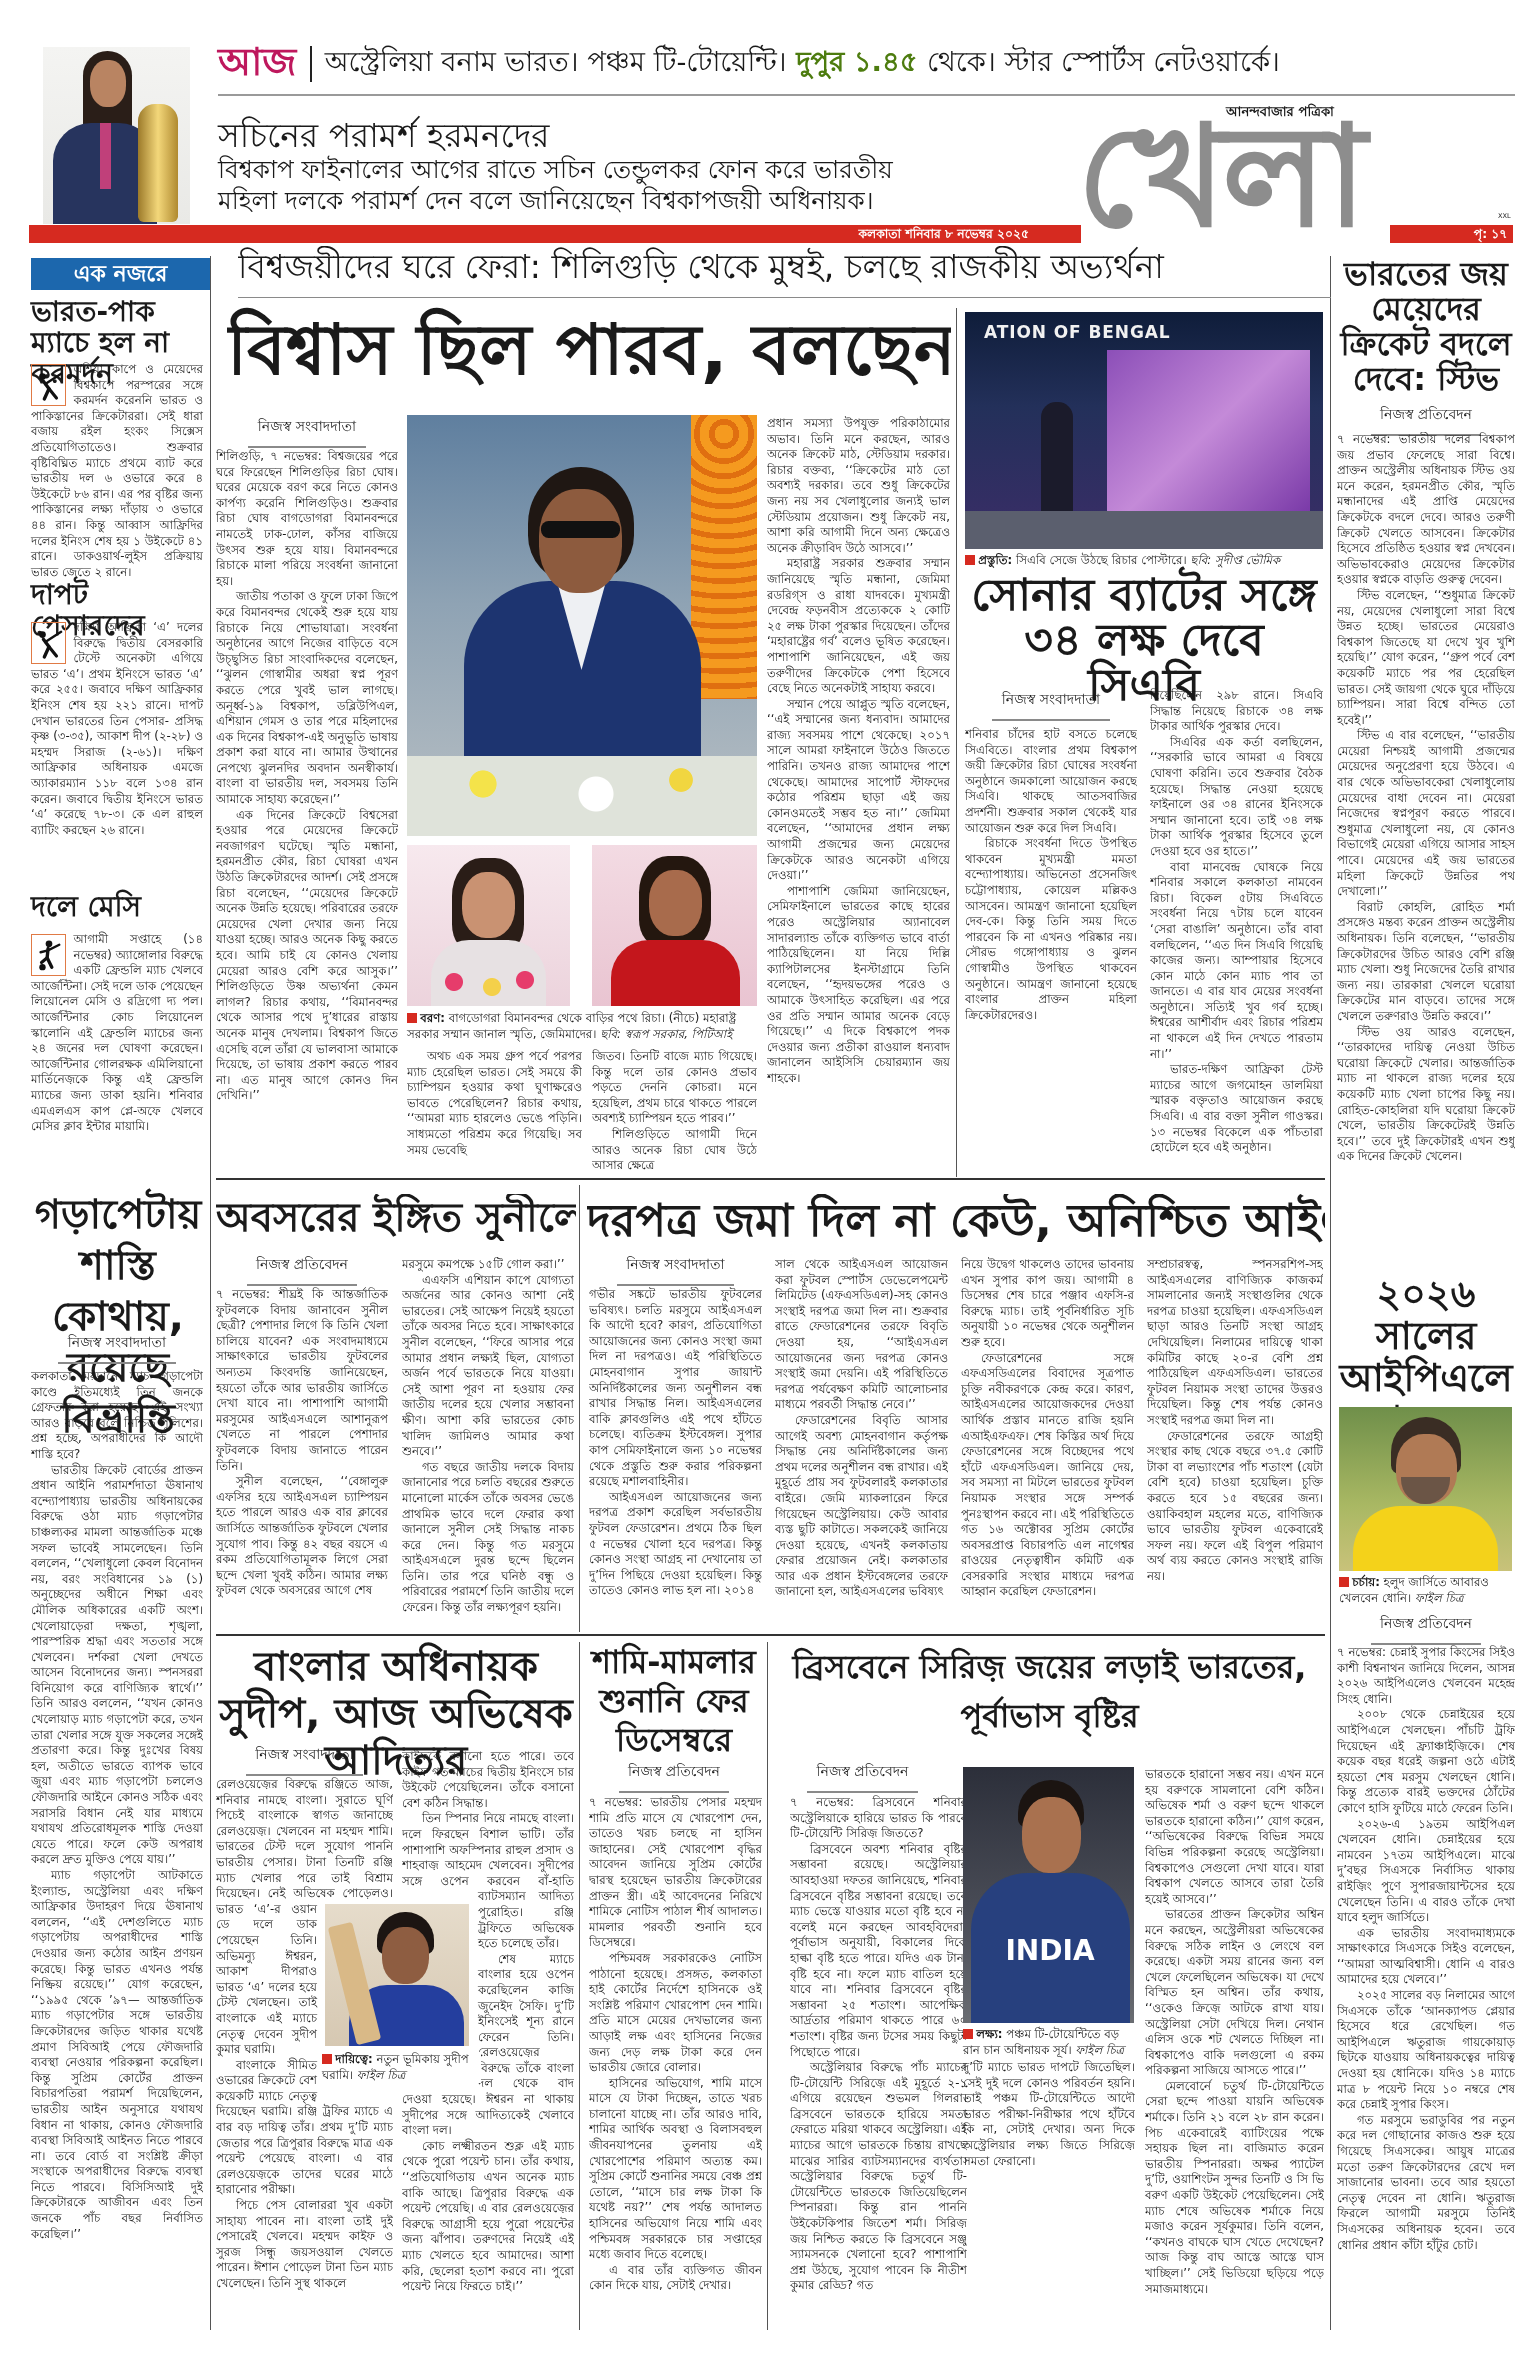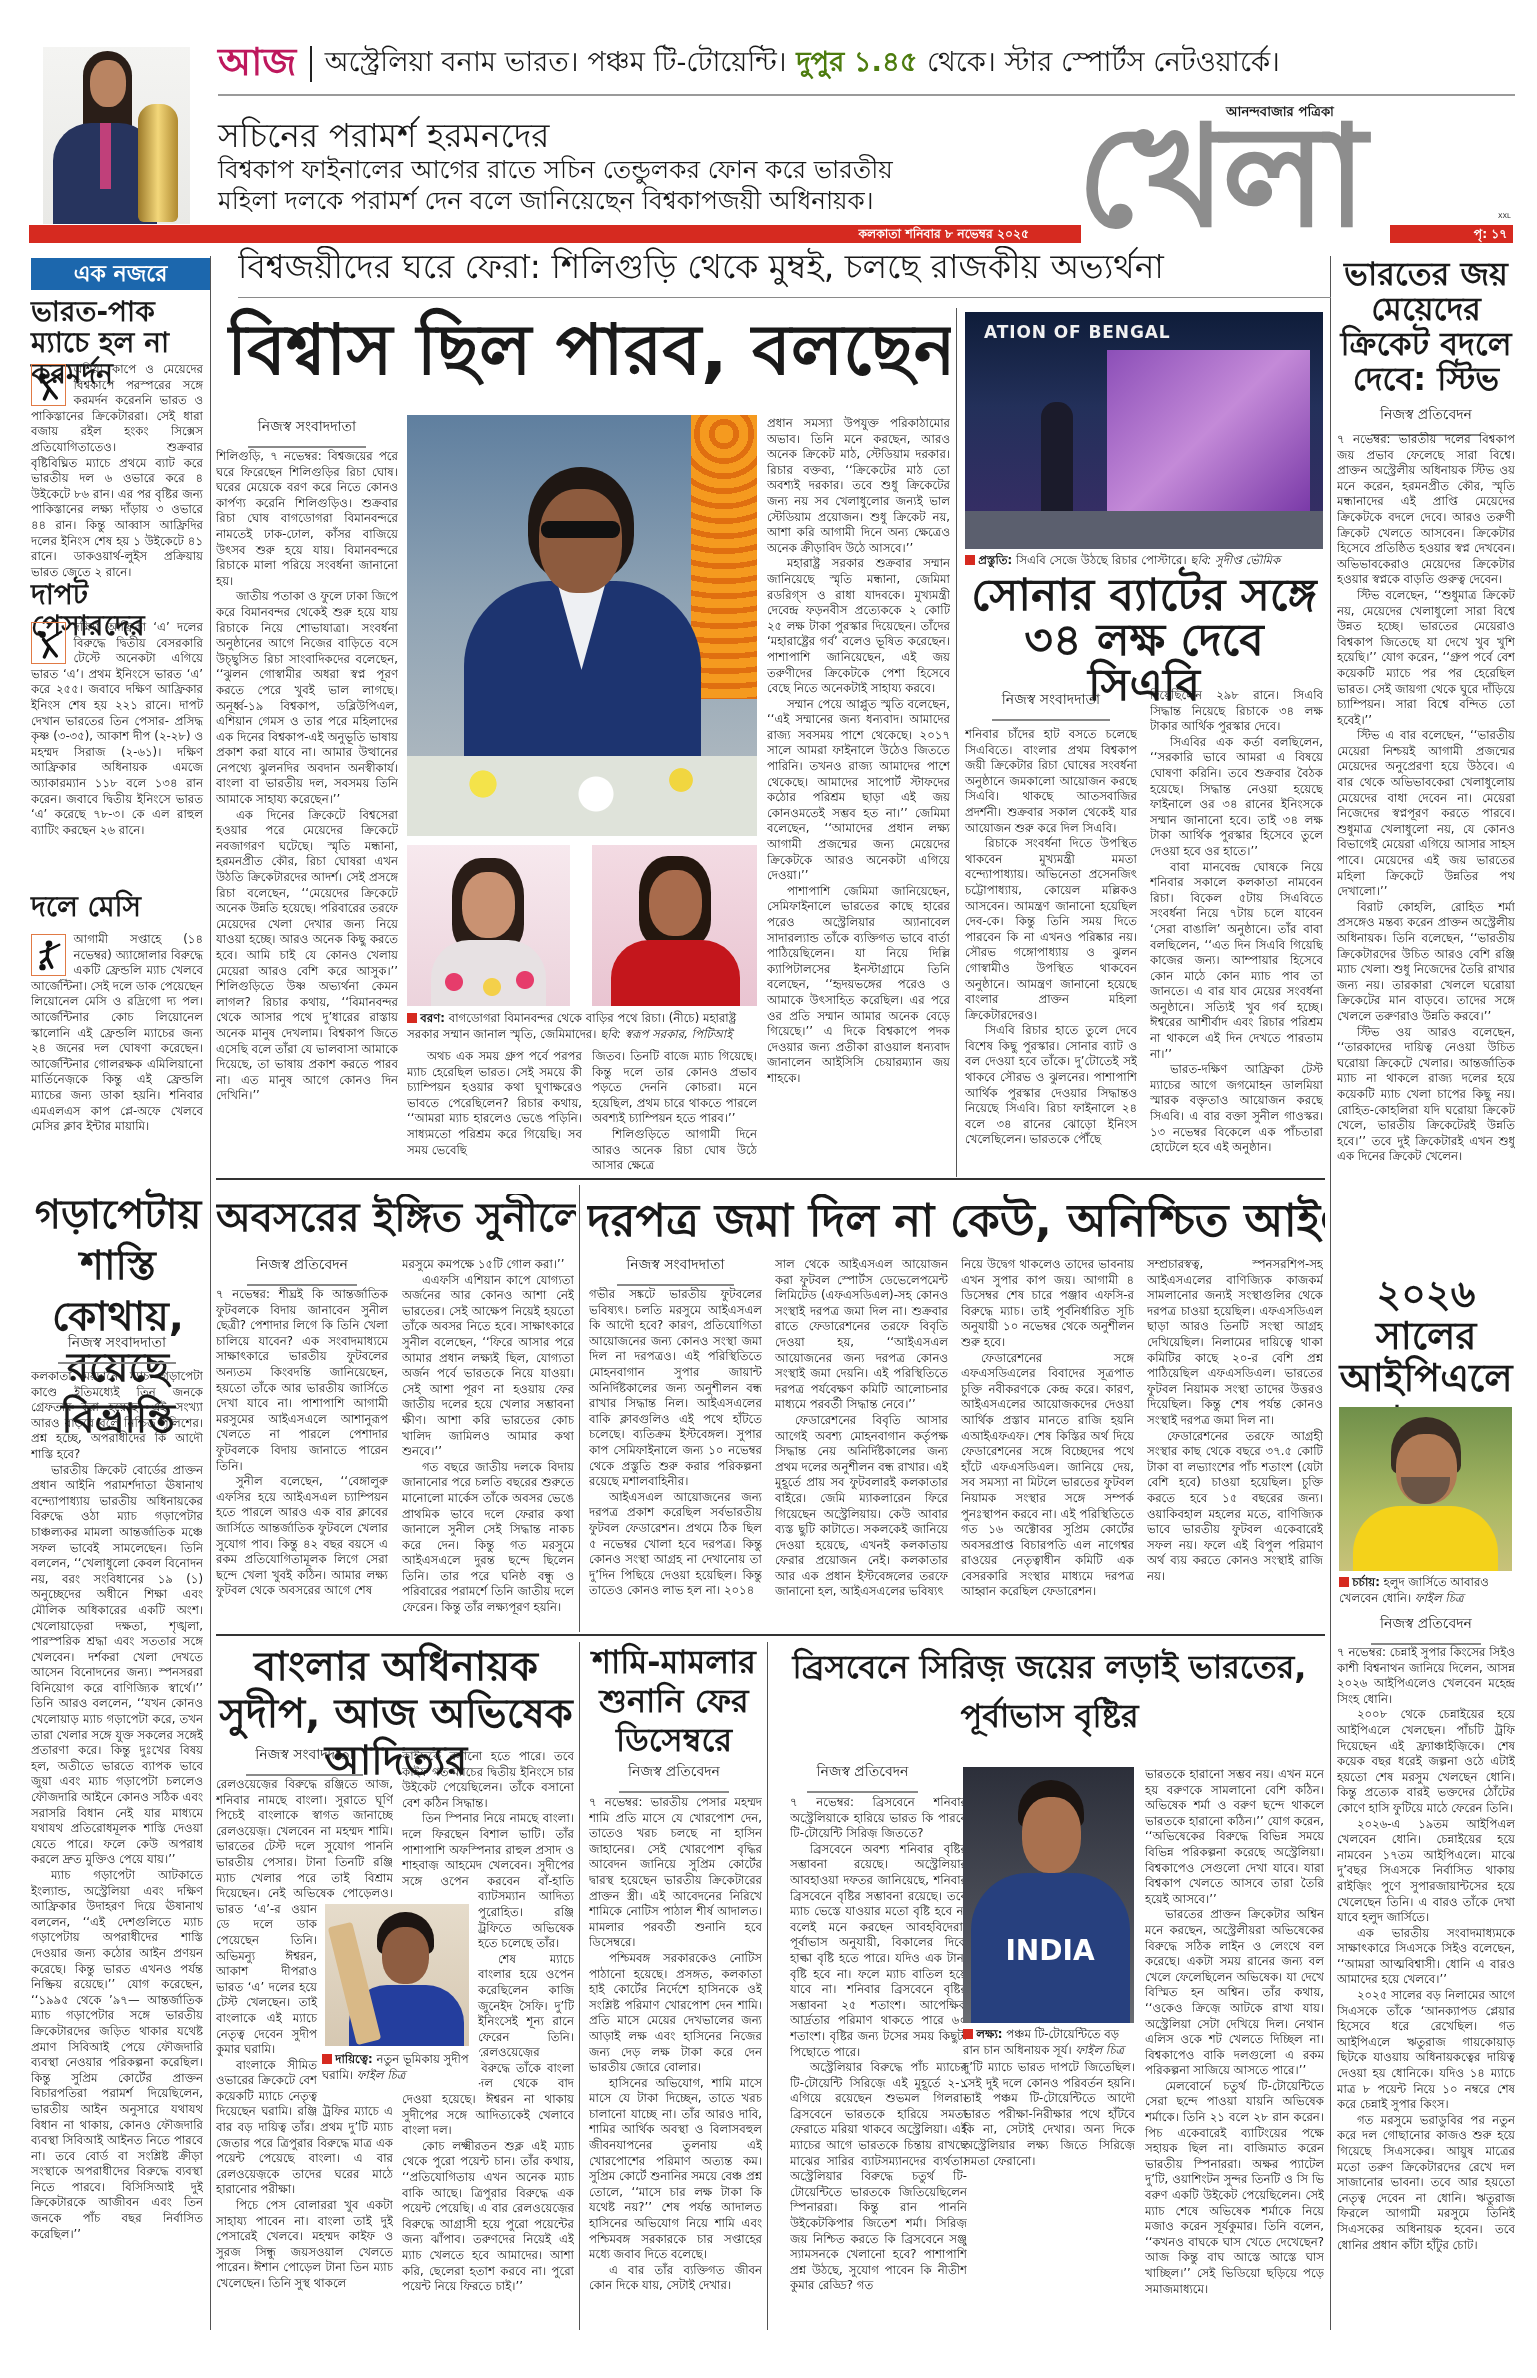--- a/index.html
+++ b/index.html
@@ -200,21 +200,20 @@
 <div class="caption" style="left:965px;top:553px;width:360px;white-space:nowrap;">
   <span class="mk"></span><b>প্রস্তুতি:</b>
   <span>সিএবি সেজে উঠছে রিচার পোস্টারে।</span>
   <i>ছবি: সুদীপ্ত ভৌমিক</i>
 </div>
 <div class="hl" style="left:965px;top:572px;width:358px;font-size:44px;line-height:45px;text-align:center;">সোনার ব্যাটের সঙ্গে ৩৪ লক্ষ দেবে সিএবি</div>
 <div class="byline" style="left:965px;top:688px;width:172px;"><span>নিজস্ব সংবাদদাতা</span></div>
 <div class="col" style="left:965px;top:727px;width:172px;height:447px;">
   <p class="ni">শনিবার চাঁদের হাট বসতে চলেছে সিএবিতে। বাংলার প্রথম বিশ্বকাপ জয়ী ক্রিকেটার রিচা ঘোষের সংবর্ধনা অনুষ্ঠানে জমকালো আয়োজন করছে সিএবি। থাকছে আতসবাজির প্রদর্শনী। শুক্রবার সকাল থেকেই যার আয়োজন শুরু করে দিল সিএবি।</p>
   <p>রিচাকে সংবর্ধনা দিতে উপস্থিত থাকবেন মুখ্যমন্ত্রী মমতা বন্দ্যোপাধ্যায়। অভিনেতা প্রসেনজিৎ চট্টোপাধ্যায়, কোয়েল মল্লিকও আসবেন। আমন্ত্রণ জানানো হয়েছিল দেব-কে। কিন্তু তিনি সময় দিতে পারবেন কি না এখনও পরিষ্কার নয়। সৌরভ গঙ্গোপাধ্যায় ও ঝুলন গোস্বামীও উপস্থিত থাকবেন অনুষ্ঠানে। আমন্ত্রণ জানানো হয়েছে বাংলার প্রাক্তন মহিলা ক্রিকেটারদেরও।</p>
-  <p>সিএবি রিচার হাতে তুলে দেবে বিশেষ কিছু পুরস্কার। সোনার ব্যাট ও বল দেওয়া হবে তাঁকে। দু’টোতেই সই থাকবে সৌরভ ও ঝুলনের। পাশাপাশি আর্থিক পুরস্কার দেওয়ার সিদ্ধান্তও নিয়েছে সিএবি। রিচা ফাইনালে ২৪ বলে ৩৪ রানের ঝোড়ো ইনিংস খেলেছিলেন। ভারতকে পৌঁছে</p>
 </div>
 <div class="col" style="left:1150px;top:688px;width:173px;height:485px;">
   <p class="ni">দিয়েছিলেন ২৯৮ রানে। সিএবি সিদ্ধান্ত নিয়েছে রিচাকে ৩৪ লক্ষ টাকার আর্থিক পুরস্কার দেবে।</p>
   <p>সিএবির এক কর্তা বলছিলেন, ‘‘সরকারি ভাবে আমরা এ বিষয়ে ঘোষণা করিনি। তবে শুক্রবার বৈঠক হয়েছে। সিদ্ধান্ত নেওয়া হয়েছে ফাইনালে ওর ৩৪ রানের ইনিংসকে সম্মান জানানো হবে। তাই ৩৪ লক্ষ টাকা আর্থিক পুরস্কার হিসেবে তুলে দেওয়া হবে ওর হাতে।’’</p>
   <p>বাবা মানবেন্দ্র ঘোষকে নিয়ে শনিবার সকালে কলকাতা নামবেন রিচা। বিকেল ৫টায় সিএবিতে সংবর্ধনা নিয়ে ৭টায় চলে যাবেন ‘সেরা বাঙালি’ অনুষ্ঠানে। তাঁর বাবা বলছিলেন, ‘‘এত দিন সিএবি গিয়েছি কাজের জন্য। আম্পায়ার হিসেবে কোন মাঠে কোন ম্যাচ পাব তা জানতে। এ বার যাব মেয়ের সংবর্ধনা অনুষ্ঠানে। সত্যিই খুব গর্ব হচ্ছে। ঈশ্বরের আশীর্বাদ এবং রিচার পরিশ্রম না থাকলে এই দিন দেখতে পারতাম না।’’</p>
   <p>ভারত-দক্ষিণ আফ্রিকা টেস্ট ম্যাচের আগে জগমোহন ডালমিয়া স্মারক বক্তৃতাও আয়োজন করছে সিএবি। এ বার বক্তা সুনীল গাওস্কর। ১৩ নভেম্বর বিকেলে এক পাঁচতারা হোটেলে হবে এই অনুষ্ঠান।</p>
 </div>
 
 <div class="hl" style="left:1337px;top:257px;width:178px;font-size:32px;line-height:35px;text-align:center;">ভারতের জয় মেয়েদের ক্রিকেট বদলে দেবে: স্টিভ</div>
 <div class="byline" style="left:1337px;top:403px;width:178px;"><span>নিজস্ব প্রতিবেদন</span></div>

